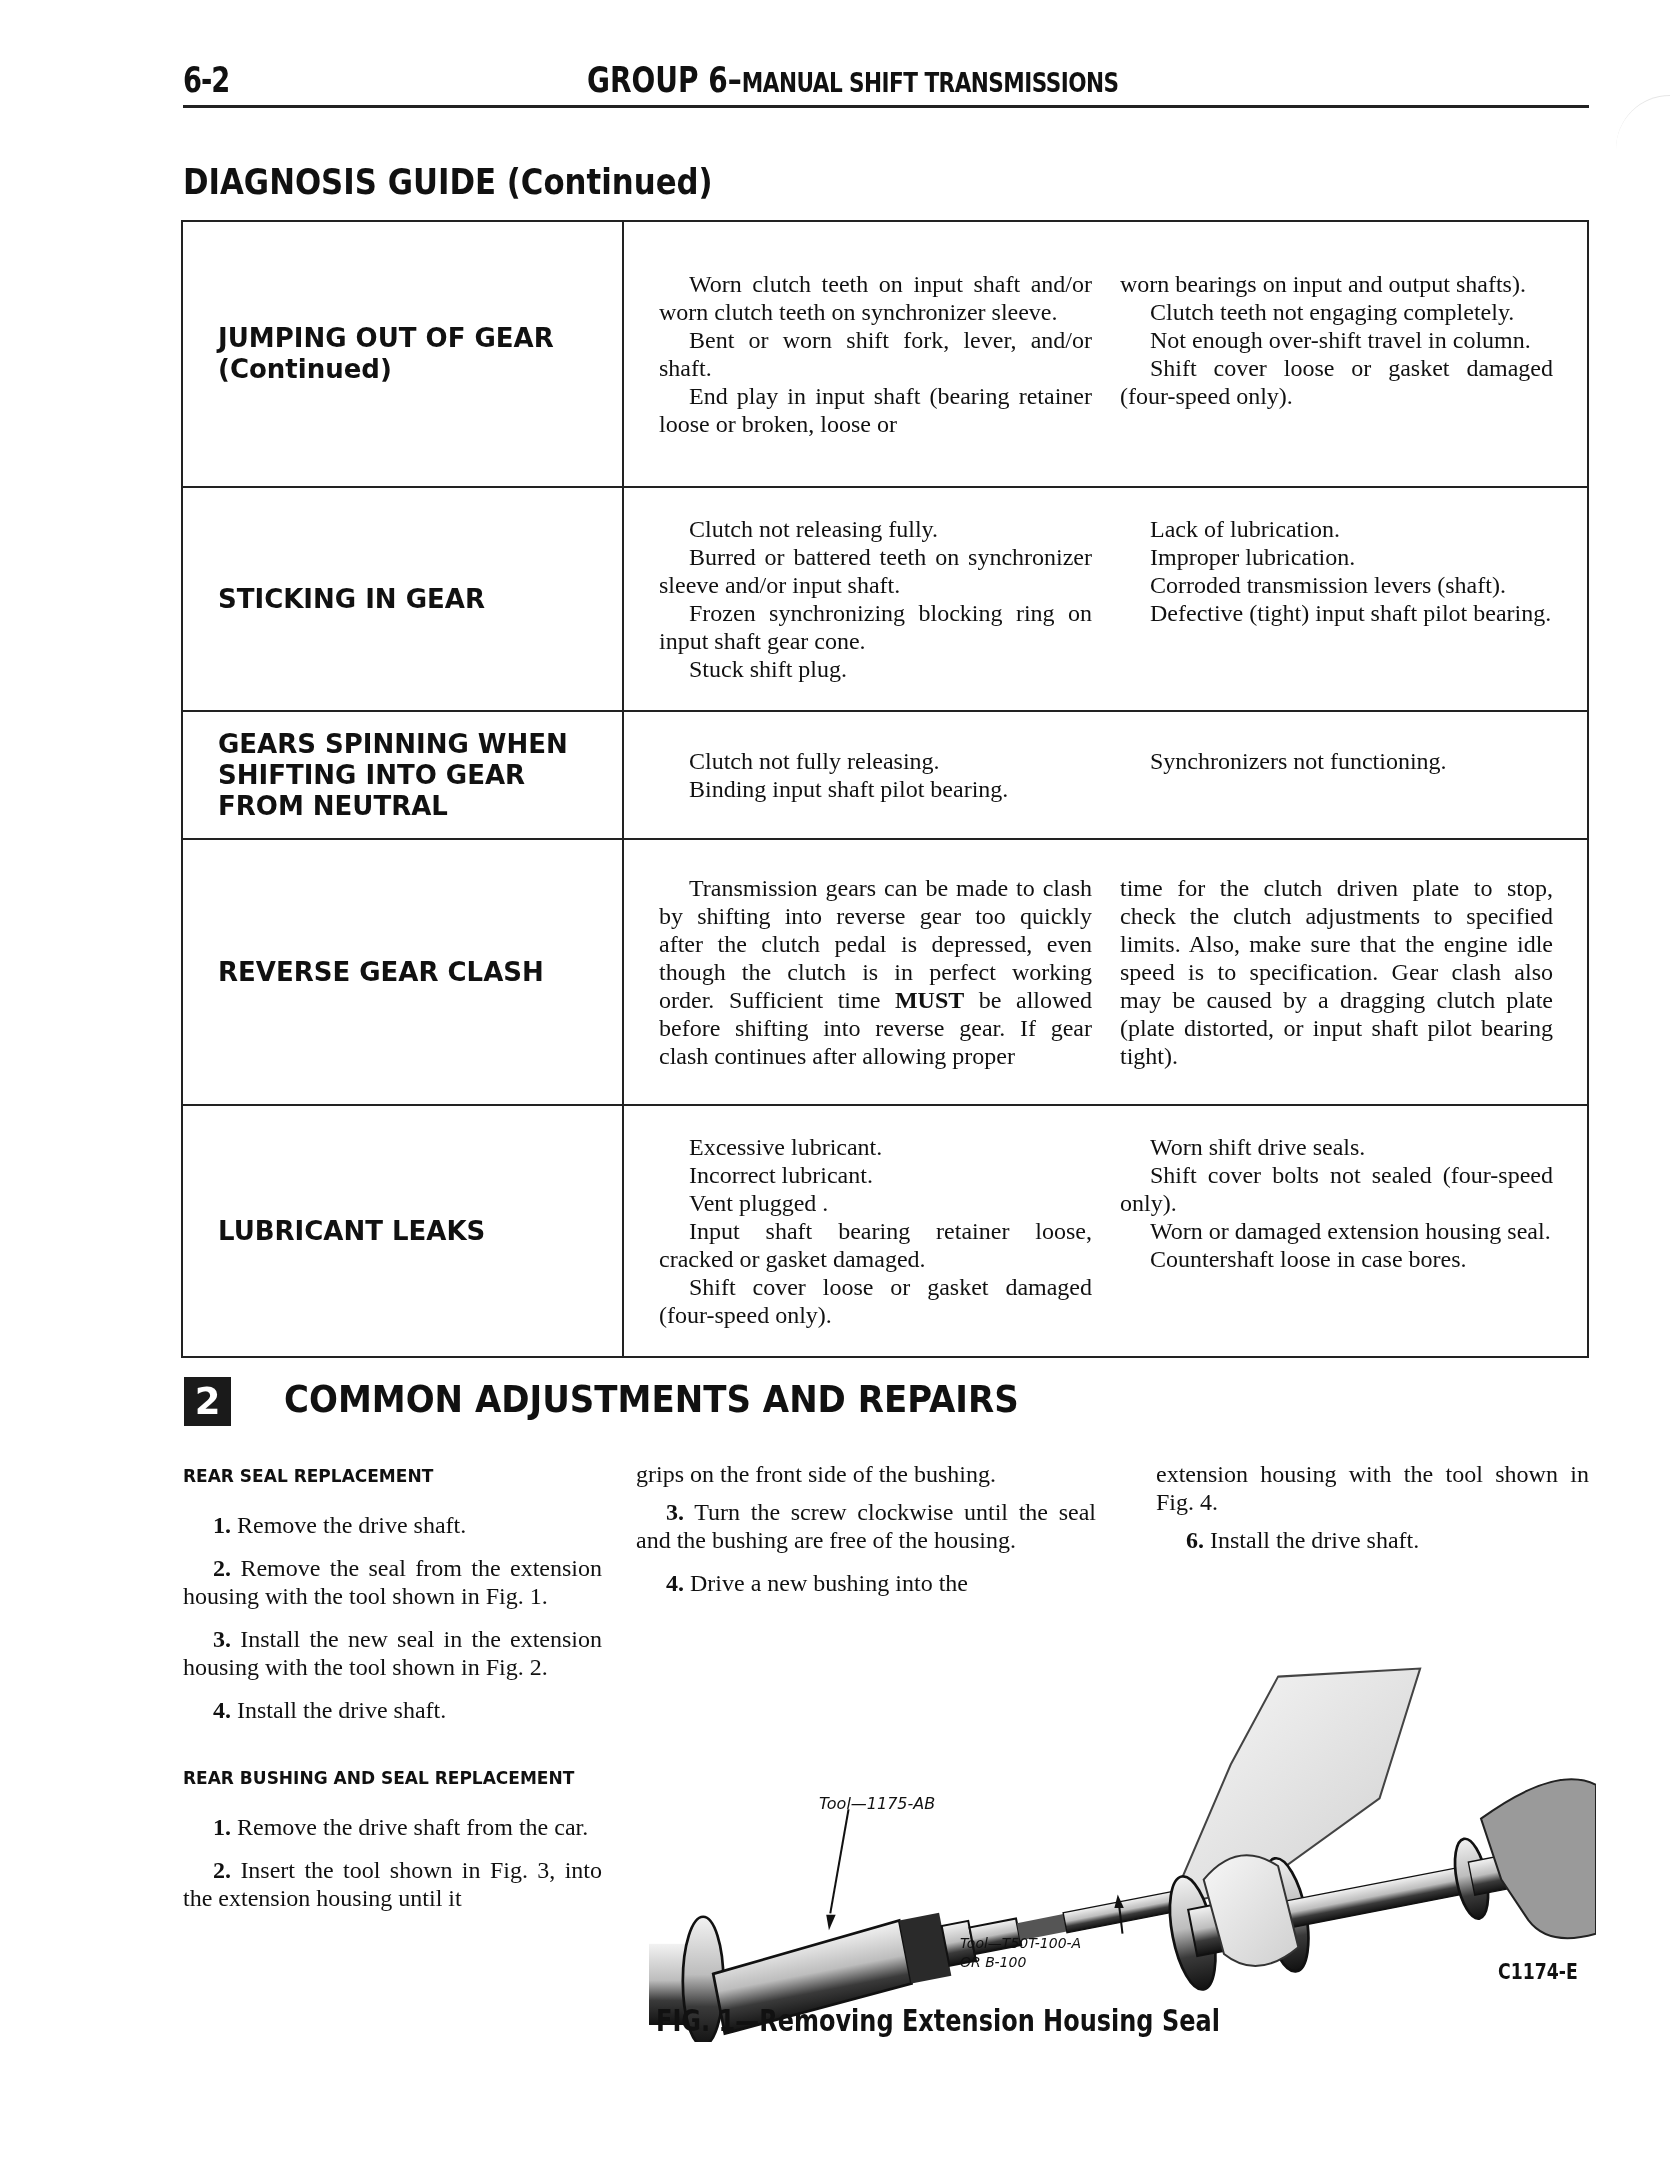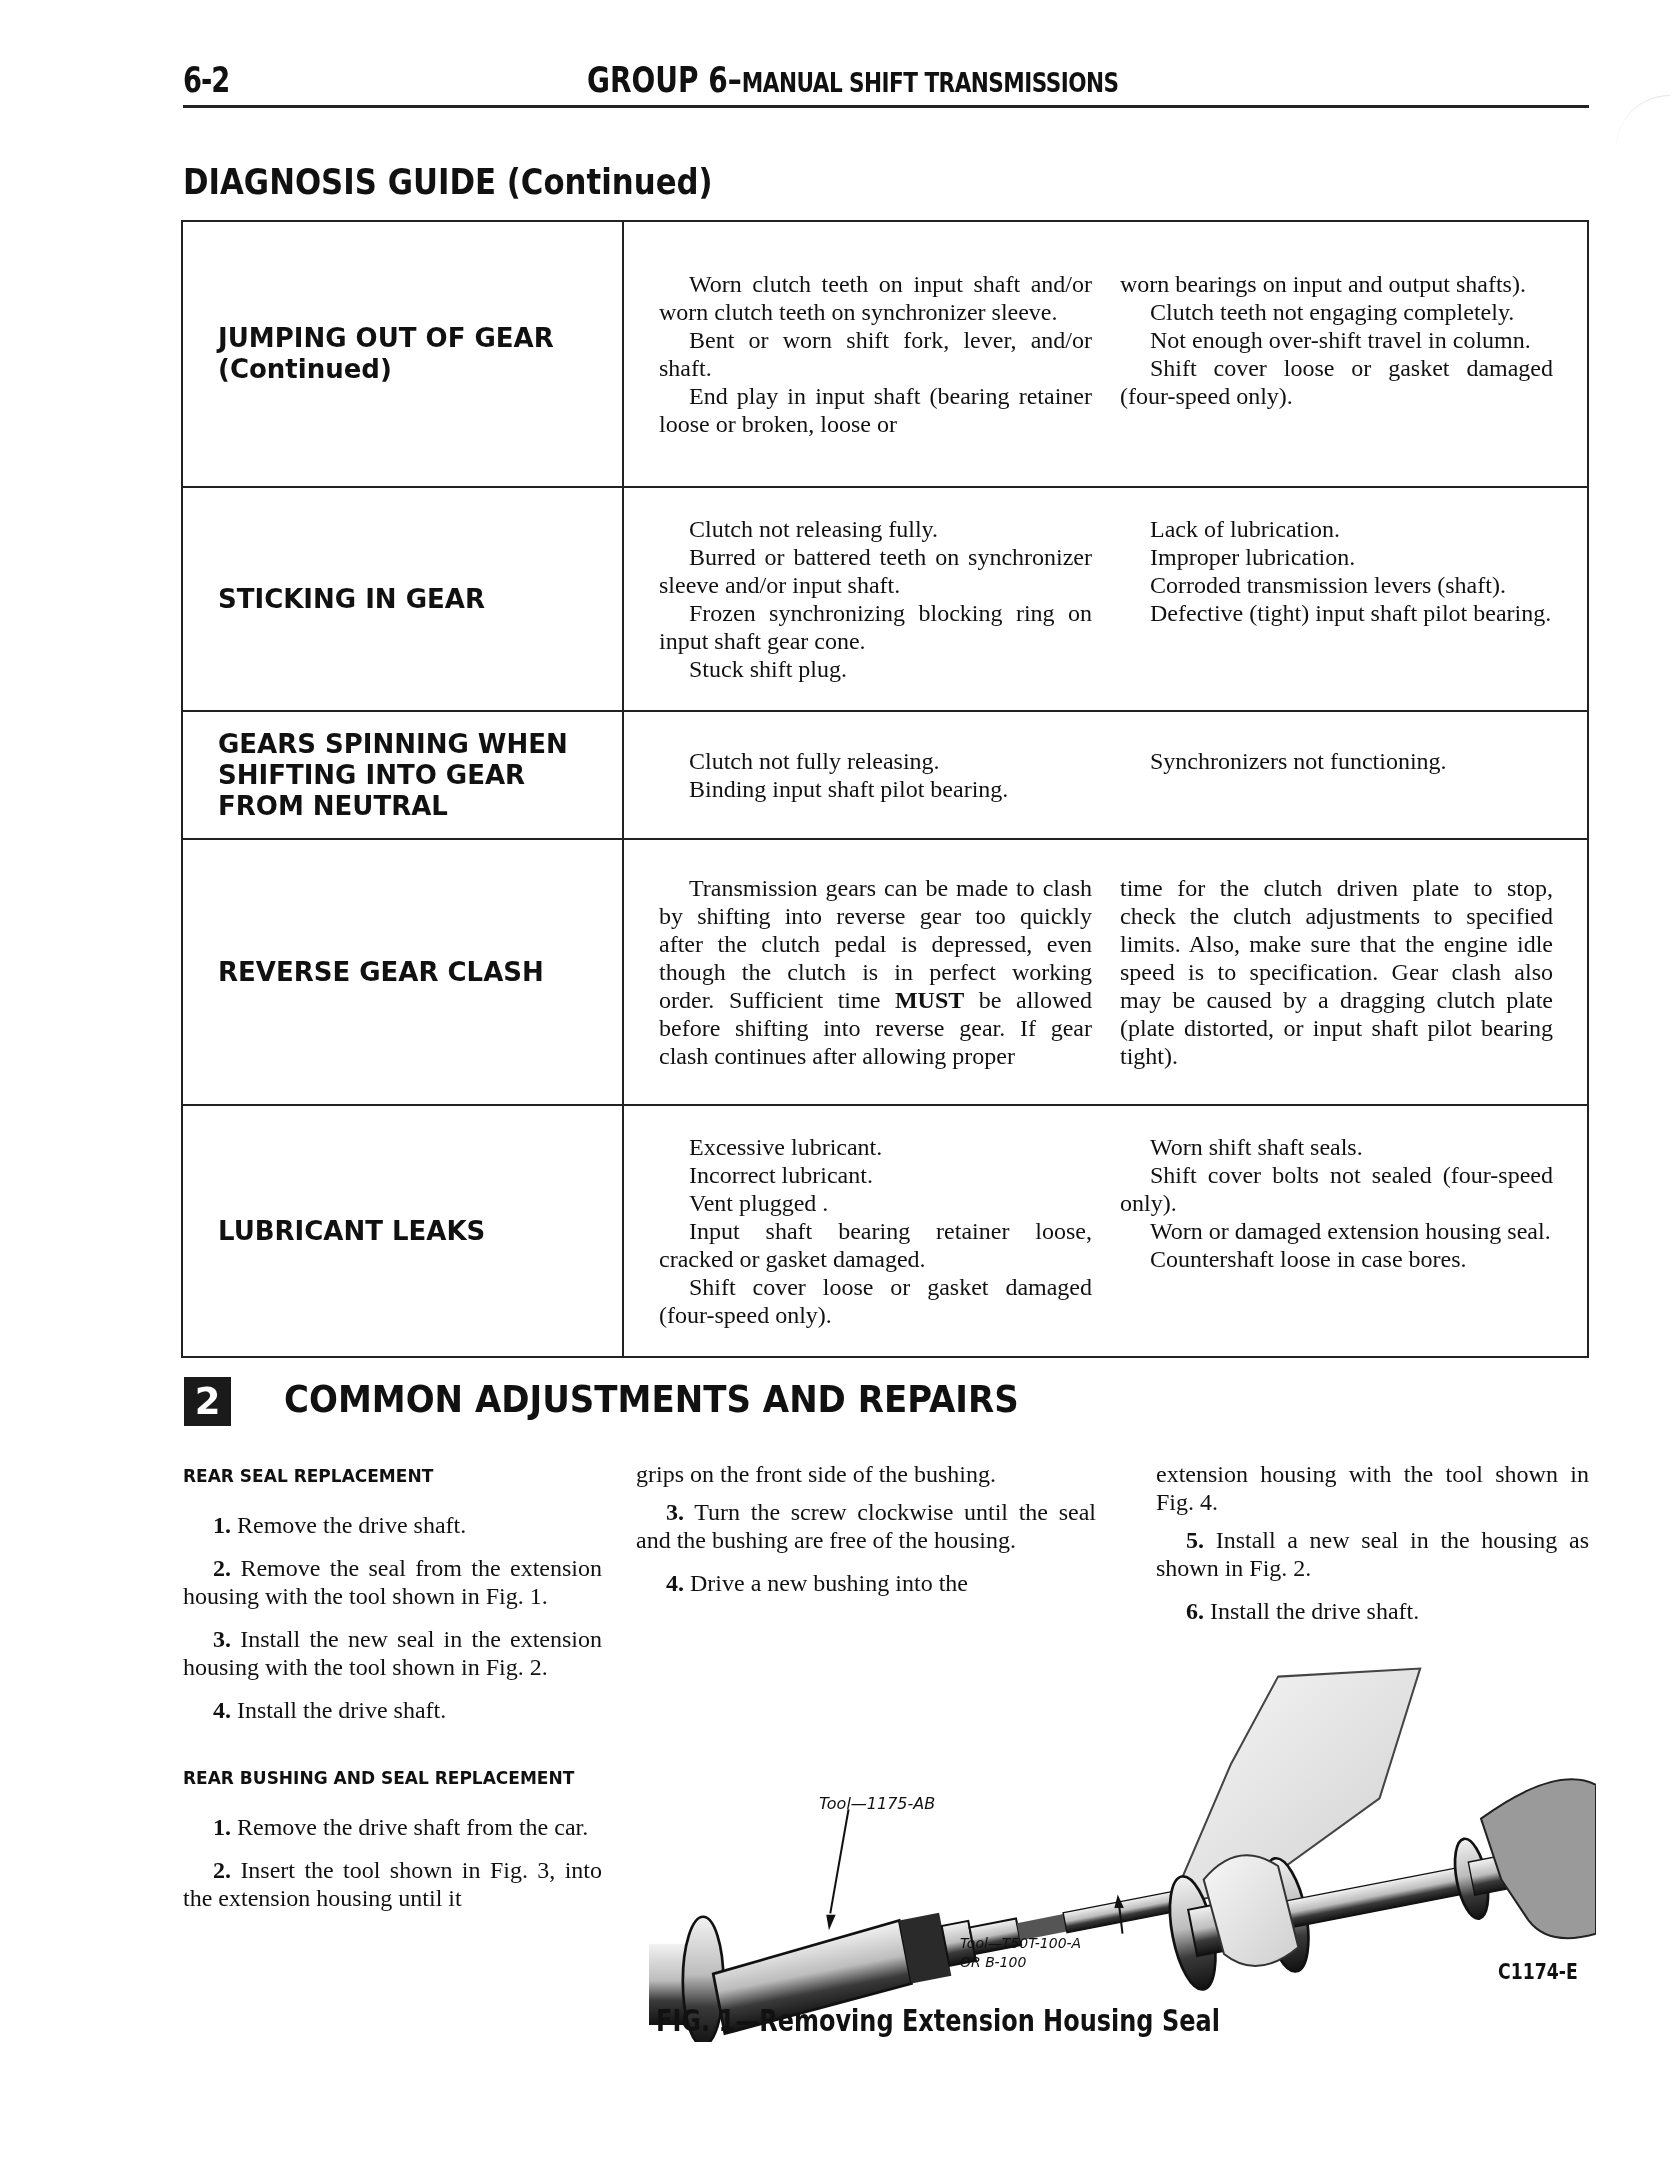--- a/index.html
+++ b/index.html
@@ -148,21 +148,21 @@
     <td class="causes serif">
       <div class="cause-cols">
         <div class="cause-col">
           <p>Excessive lubricant.</p>
           <p>Incorrect lubricant.</p>
           <p>Vent plugged .</p>
           <p>Input shaft bearing retainer loose, cracked or gasket damaged.</p>
           <p>Shift cover loose or gasket damaged (four-speed only).</p>
         </div>
         <div class="cause-col" style="align-self:flex-start">
-          <p>Worn shift shaft seals.</p>
+          <p>Worn shift drive seals.</p>
           <p>Shift cover bolts not sealed (four-speed only).</p>
           <p>Worn or damaged extension housing seal.</p>
           <p>Countershaft loose in case bores.</p>
         </div>
       </div>
     </td>
   </tr>
 </tbody>
   </table>
 
@@ -181,21 +181,20 @@
 </div>
 
 <div id="col2" class="col serif">
   <p class="cont">grips on the front side of the bushing.</p>
   <p><span class="num">3.</span><span> Turn the screw clockwise until the seal and the bushing are free of the housing.</span></p>
   <p><span class="num">4.</span><span> Drive a new bushing into the</span></p>
 </div>
 
 <div id="col3" class="col serif">
   <p class="cont">extension housing with the tool shown in Fig. 4.</p>
-  <p><span class="num">5.</span><span> Install a new seal in the housing as shown in Fig. 2.</span></p>
   <p><span class="num">6.</span><span> Install the drive shaft.</span></p>
 </div>
 
 <svg id="figure" viewBox="0 0 1400 560" xmlns="http://www.w3.org/2000/svg">
   <defs>
     <linearGradient id="metal" x1="0" y1="0" x2="0" y2="1">
       <stop offset="0" stop-color="#f2f2f2"></stop>
       <stop offset="0.45" stop-color="#bdbdbd"></stop>
       <stop offset="0.7" stop-color="#3a3a3a"></stop>
       <stop offset="1" stop-color="#111"></stop>

